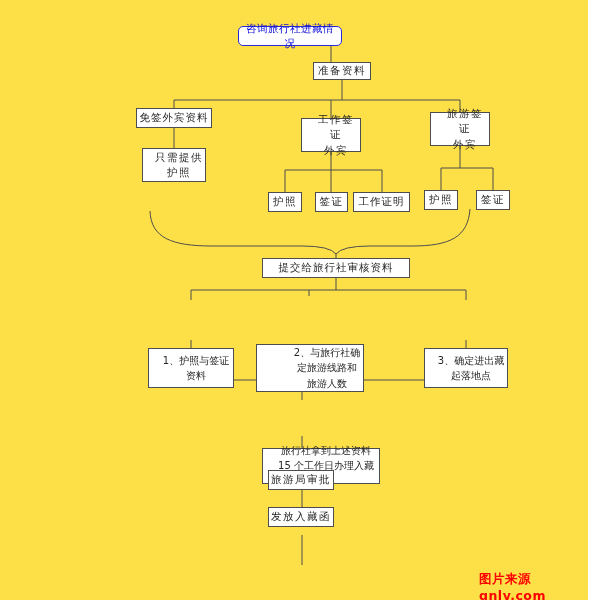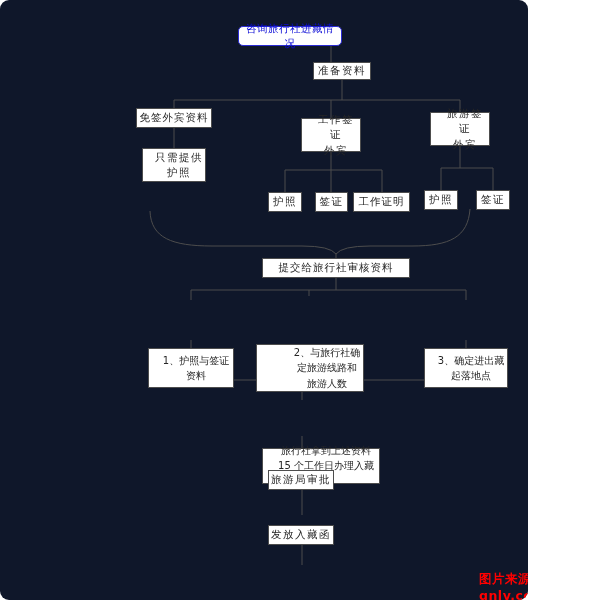--- a/index.html
+++ b/index.html
@@ -1,18 +1,18 @@
 <!DOCTYPE html>
 <html><head>
 <meta charset="utf-8">
 <style>
   * { margin:0; padding:0; box-sizing:border-box; }
   html,body { width:600px; height:600px; background:#ffffff;
     font-family:"DejaVu Sans","Liberation Sans",sans-serif; }
-  .canvas { position:relative; width:528px; height:600px; background:#0f172a; overflow:hidden;border-radius:9px; }
+  .canvas { position:relative; width:588px; height:600px; background:#fde047; overflow:hidden; }
   .lines { position:absolute; left:0; top:0; }
   .node {
     position:absolute; border:1px solid #4d4d4d; background:#ffffff; color:#262626;
     font-size:10.5px; line-height:1.45; letter-spacing:1.5px;
     display:flex; align-items:center; justify-content:center;
     text-align:center; white-space:pre-line; padding:1px 2px;
   }
   .title-node { border:1px solid #2b2bd4; color:#0b0bd6; border-radius:5px; letter-spacing:.5px; }
   .tight { letter-spacing:0; font-size:10px; line-height:1.55;margin-top:48px; }
   .left  { justify-content:flex-start; text-align:center; padding-left:12px; }
@@ -71,18 +71,18 @@
 
   <div class="node tight" style="left:256px;top:296px;width:108px;height:48px;padding-left:36px;">2、与旅行社确定旅游线路和旅游人数</div>
 
   <div class="node tight left" style="left:424px;top:300px;width:84px;height:40px;">3、确定进出藏起落地点</div>
 
   <div class="node tight left" style="left:262px;top:400px;width:118px;height:36px;">旅行社拿到上述资料
 15 个工作日办理入藏函</div>
 
   <div class="node" style="left:268px;top:470px;width:66px;height:20px;">旅游局审批</div>
 
-  <div class="node" style="left:268px;top:525px;width:66px;height:20px;">发放入藏函</div>
+  <div class="node" style="left:268px;top:507px;width:66px;height:20px;">发放入藏函</div>
 
 
   <div class="watermark">图片来源 qnly.com</div>
 
 </div>
 
 </body></html>

